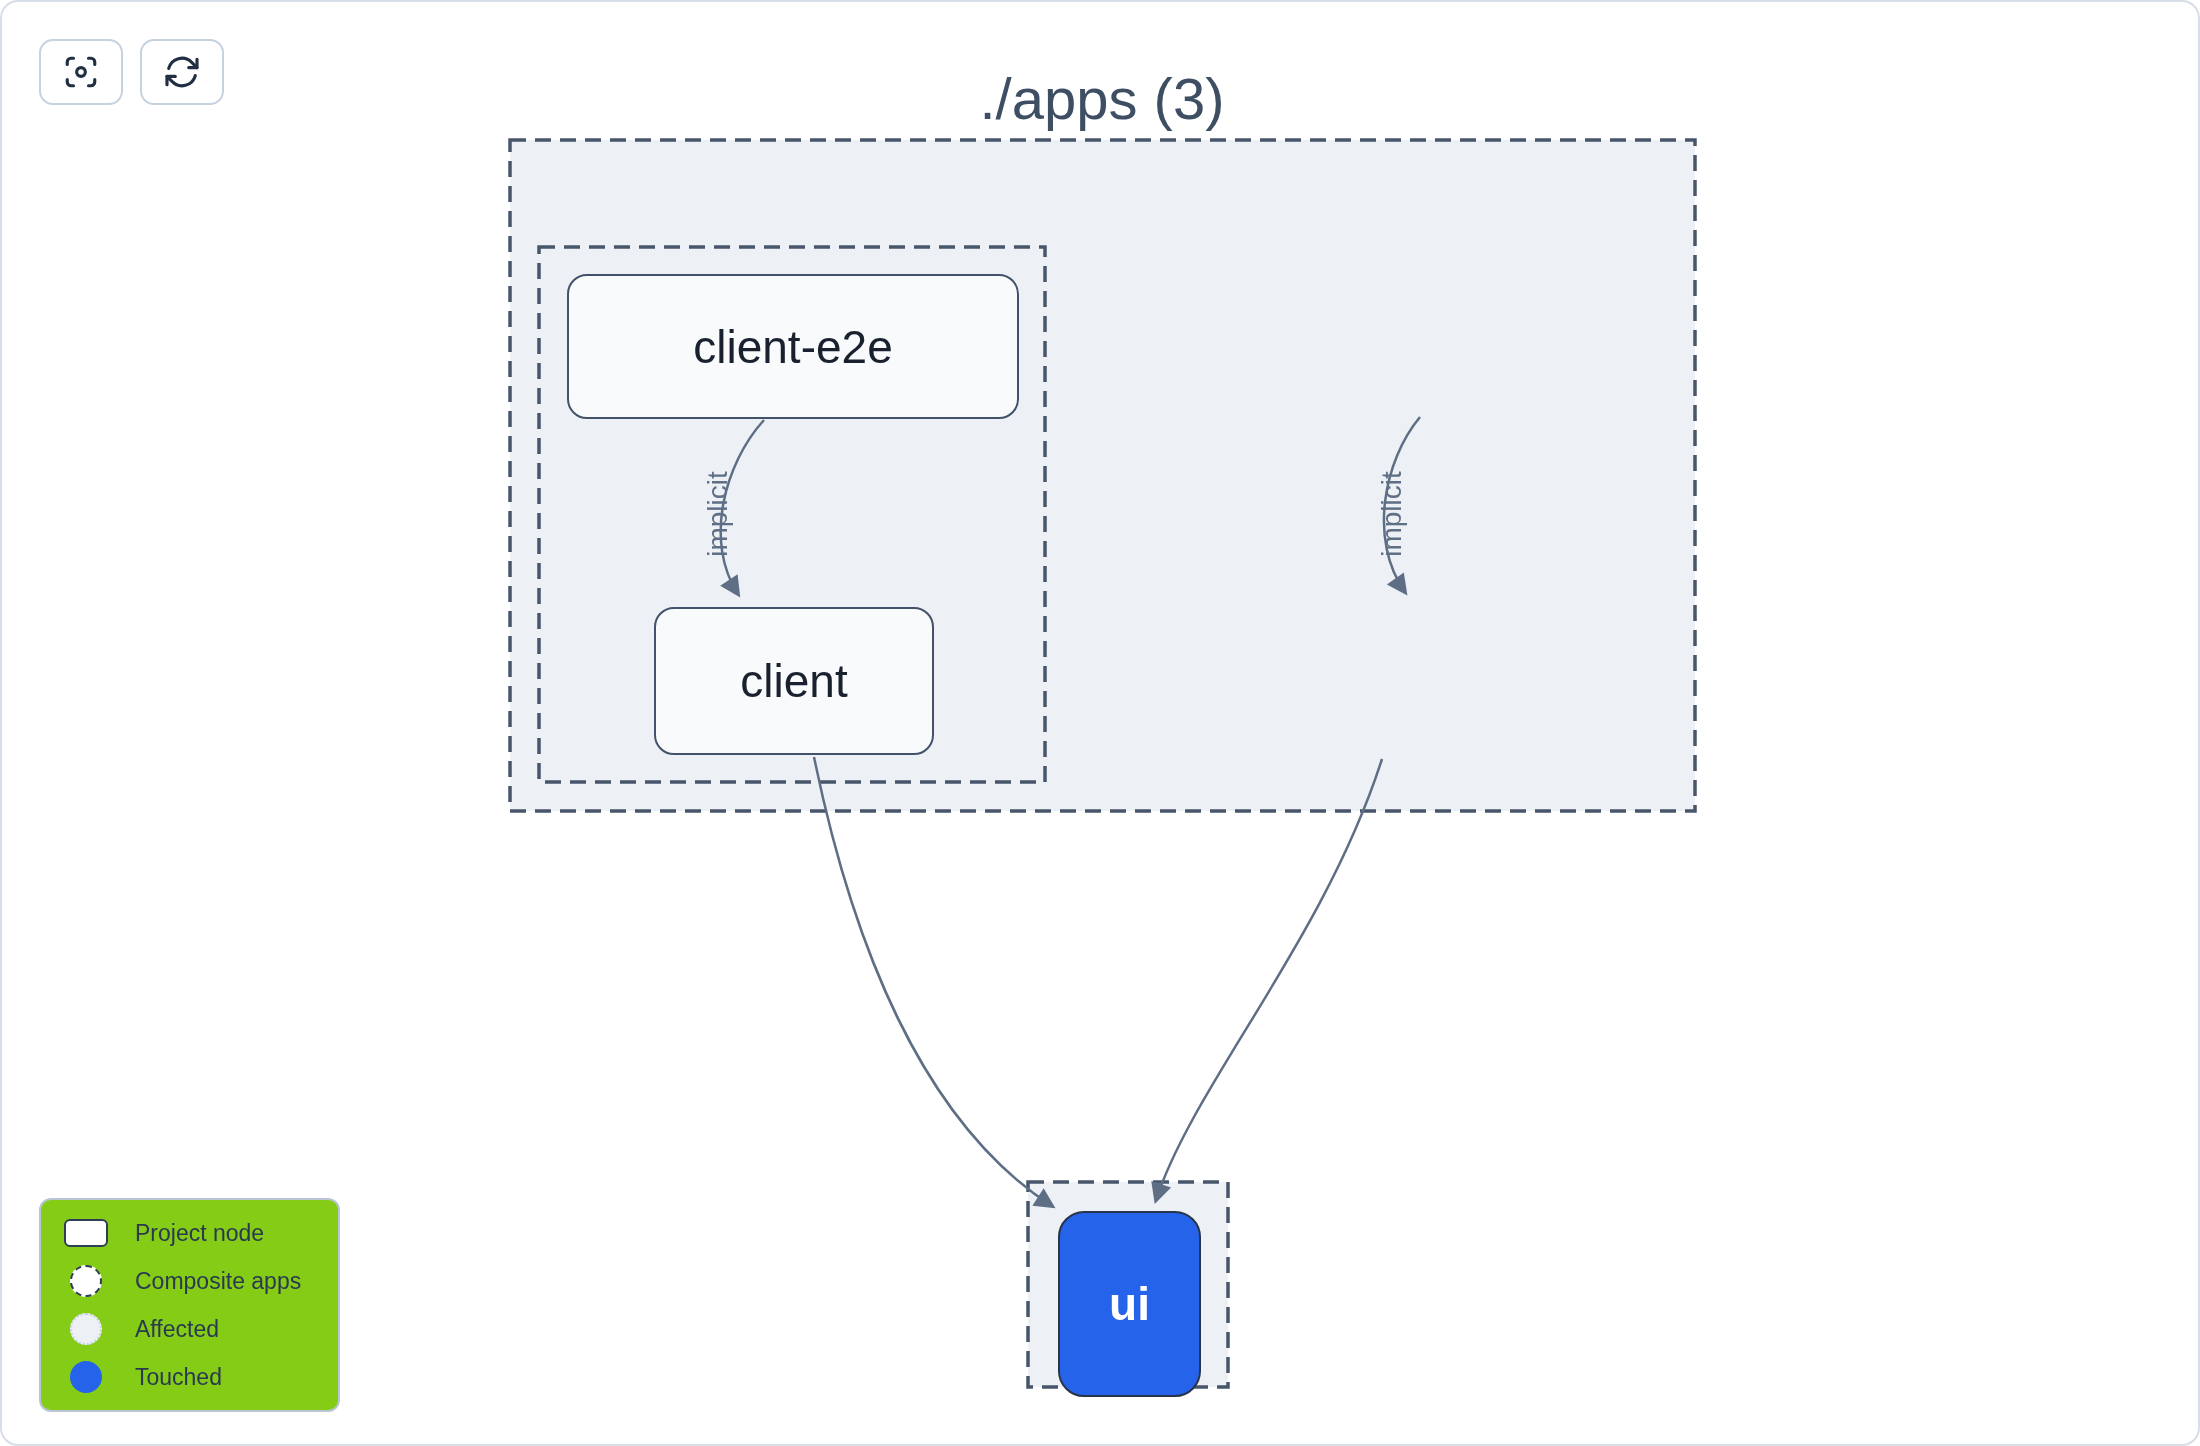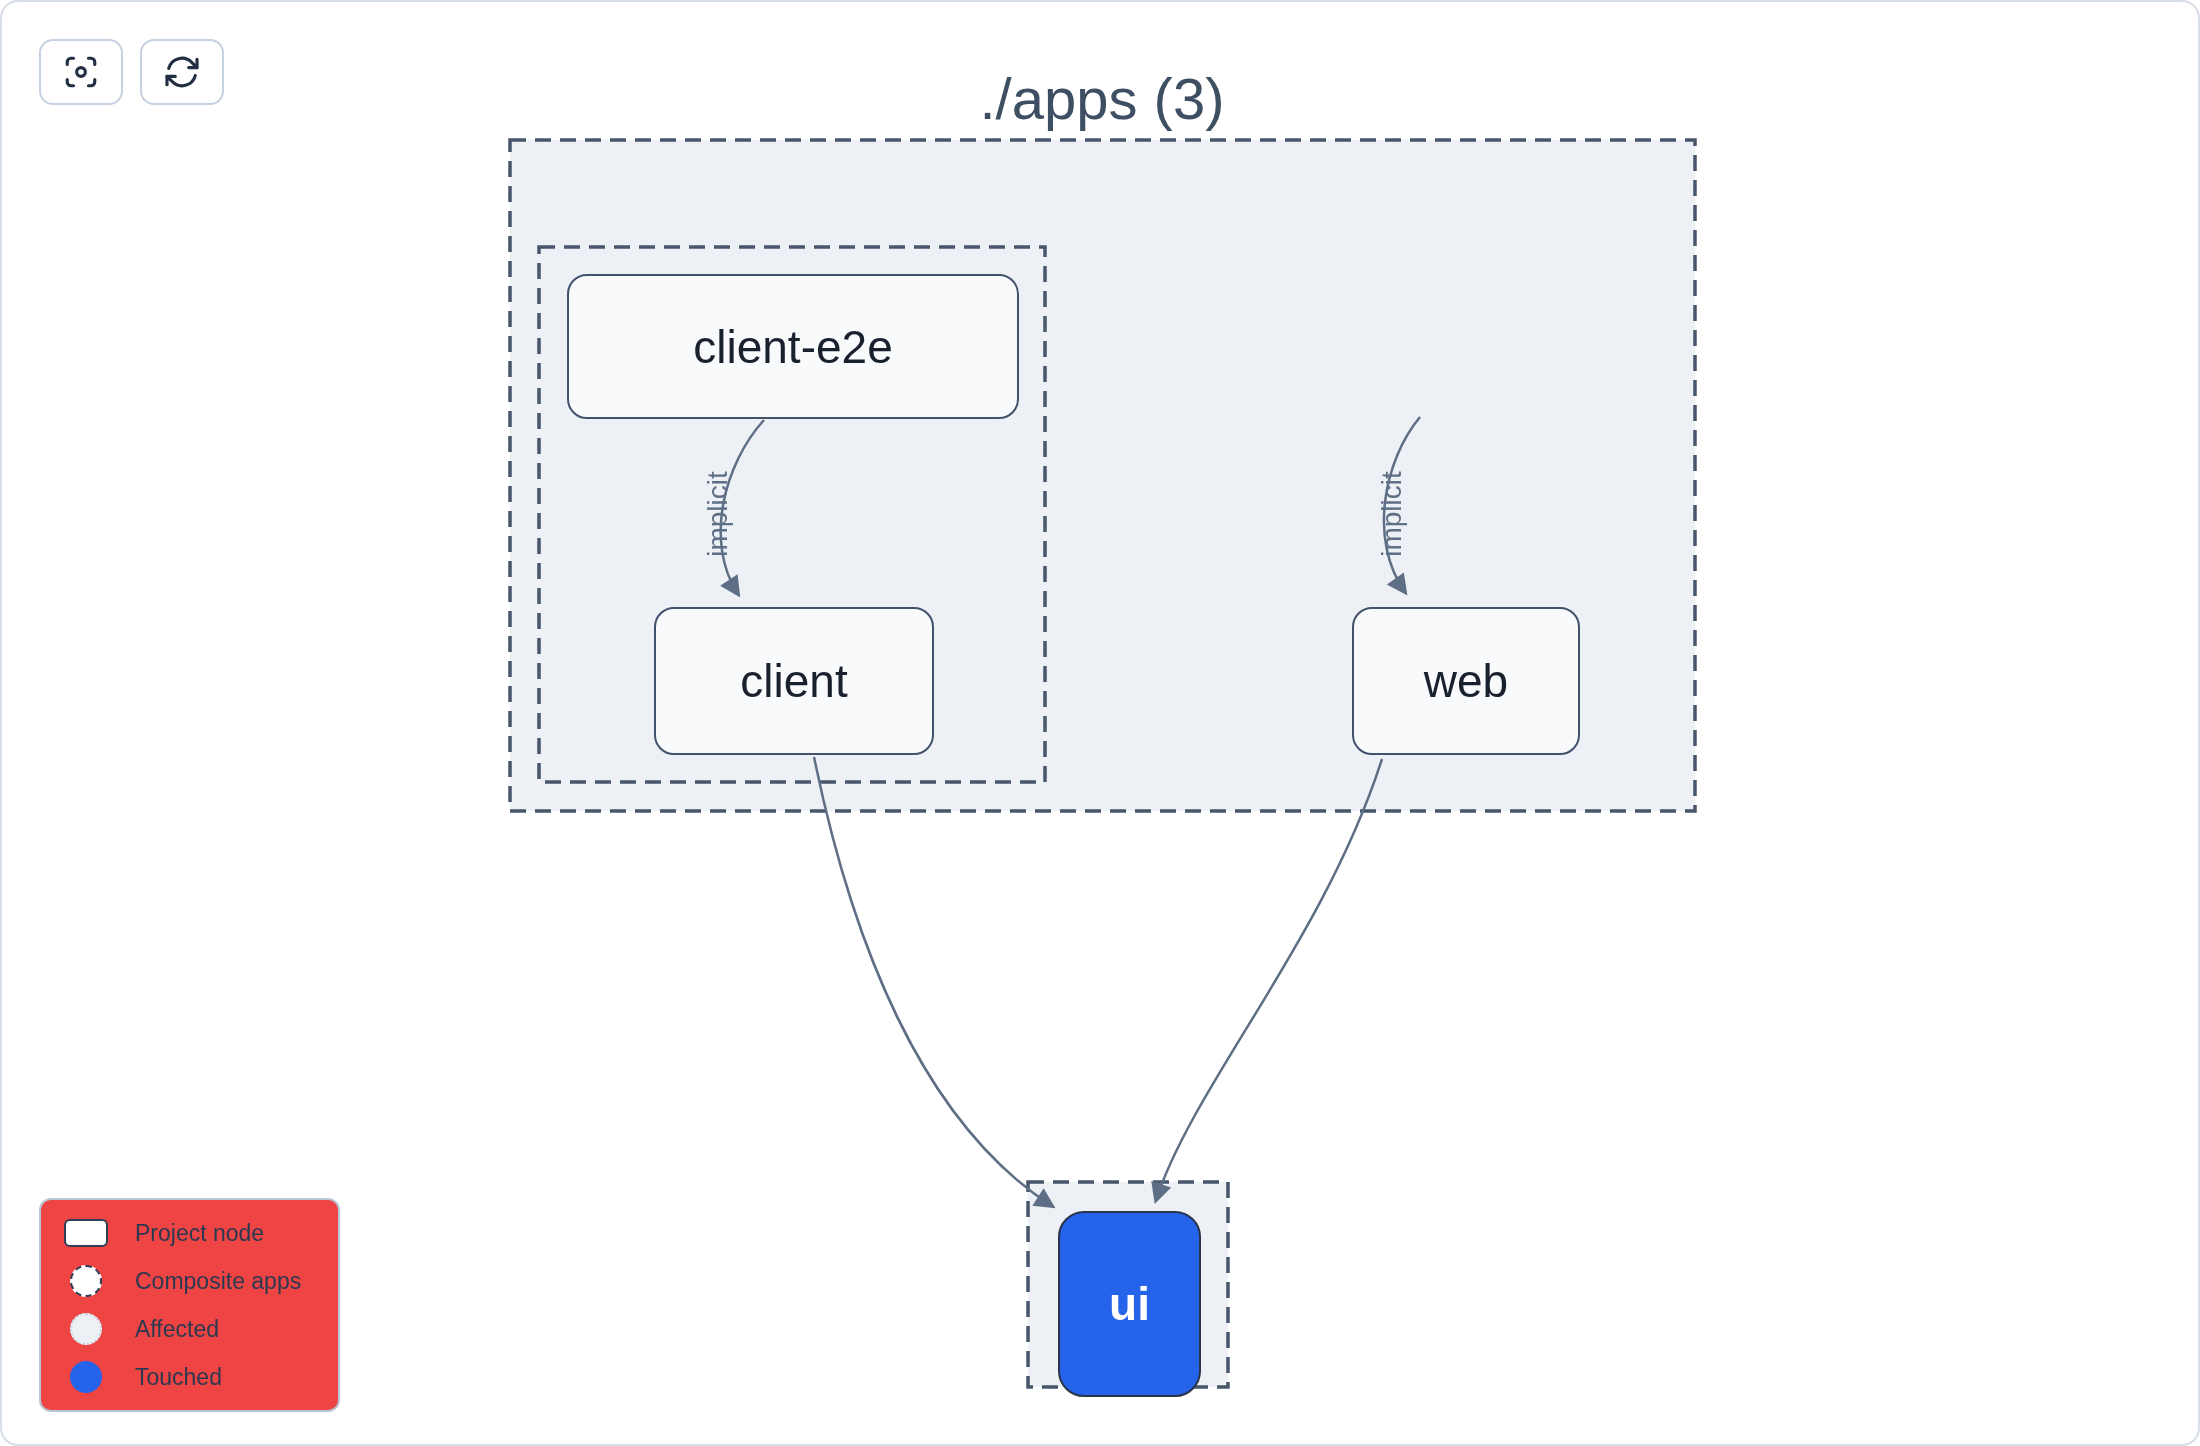--- a/index.html
+++ b/index.html
@@ -32,21 +32,21 @@
   .node.touched{background:#2563eb;border-color:#273449;color:#ffffff;border-radius:26px;}
   
   .edge-label{
     position:absolute;z-index:3;width:200px;height:32px;line-height:32px;
     text-align:center;color:#5f6f86;font-size:28px;
     transform:rotate(-90deg);transform-origin:center center;white-space:nowrap;
   }
   
   #legend{
     position:absolute;left:37px;top:1196px;width:301px;height:214px;box-sizing:border-box;
-    background:#ef4444;border:2px solid #b9c5d4;border-radius:12px;z-index:6;
+    background:#84cc16;border:2px solid #b9c5d4;border-radius:12px;z-index:6;
     display:flex;flex-direction:column;justify-content:center;gap:14px;padding:14px 20px;
   }
   .legend-row{display:flex;align-items:center;gap:24px;height:34px;}
   .legend-swatch-cell{width:50px;display:flex;align-items:center;justify-content:center;flex:0 0 50px;}
   .legend-label{color:#2b3950;font-size:23px;line-height:24px;white-space:nowrap;}
   .sw-project{width:44px;height:28px;box-sizing:border-box;border:2.5px solid #2f3e55;border-radius:6px;background:#fff;}
   .sw-composite{width:32px;height:32px;box-sizing:border-box;border:2.5px dashed #2f3e55;border-radius:50%;background:#fff;}
   .sw-affected{width:32px;height:32px;box-sizing:border-box;border:2px dotted #c7d2de;border-radius:50%;background:#edf1f6;}
   .sw-touched{width:32px;height:32px;border-radius:50%;background:#2563eb;}
 </style>
@@ -98,21 +98,20 @@
     <path d="M 1418 415 C 1382 458, 1366 538, 1403 590" fill="none" stroke="#5e6e84" stroke-width="2.5" marker-end="url(#arrow)"></path>
     <path d="M 812 755 C 850 940, 920 1120, 1050 1204" fill="none" stroke="#5e6e84" stroke-width="2.5" marker-end="url(#arrow)"></path>
     <path d="M 1380 757 C 1322 938, 1192 1082, 1154 1198" fill="none" stroke="#5e6e84" stroke-width="2.5" marker-end="url(#arrow)"></path>
   </svg>
 
   <div class="edge-label" style="left:616px;top:496px;">implicit</div>
   <div class="edge-label" style="left:1290px;top:496px;">implicit</div>
 
   <div class="node" style="left:565px;top:272px;width:452px;height:145px;">client-e2e</div>
   <div class="node" style="left:652px;top:605px;width:280px;height:148px;">client</div>
-  <div class="node" style="left:1350px;top:605px;width:228px;height:148px;">web</div>
   <div class="node touched" style="left:1056px;top:1209px;width:143px;height:186px;font-weight:bold;">ui</div>
 
   <div id="legend">
     <div class="legend-row">
       <span class="legend-swatch-cell">
           <span class="sw-project"></span>
         </span>
       <span class="legend-label">Project node</span>
     </div>
     <div class="legend-row">

